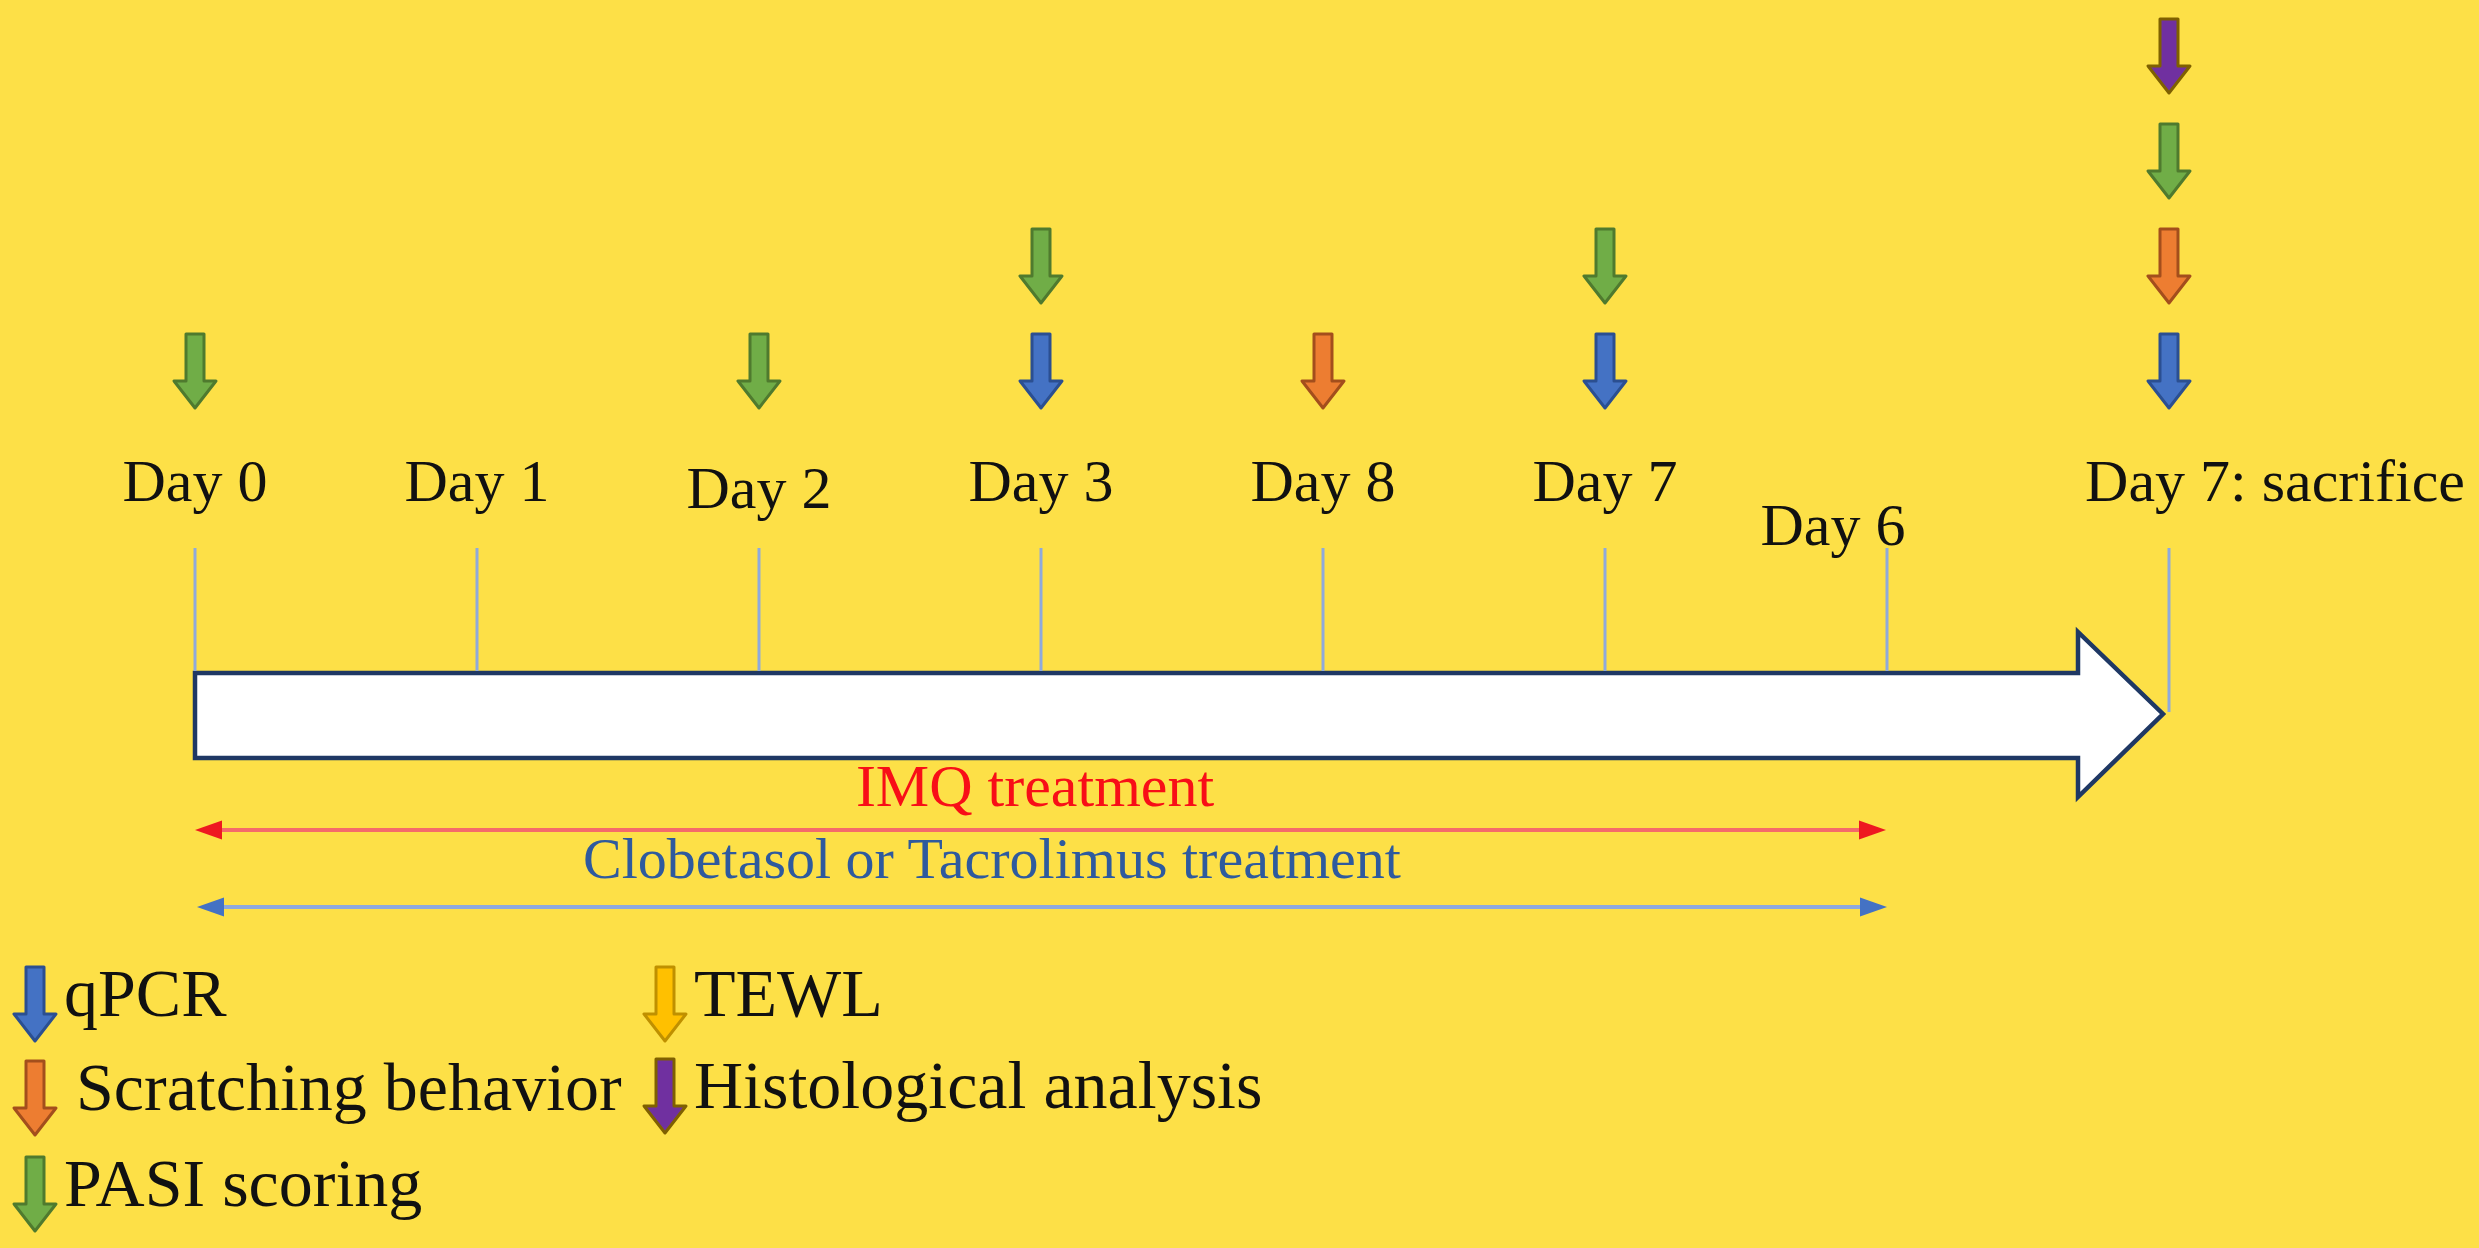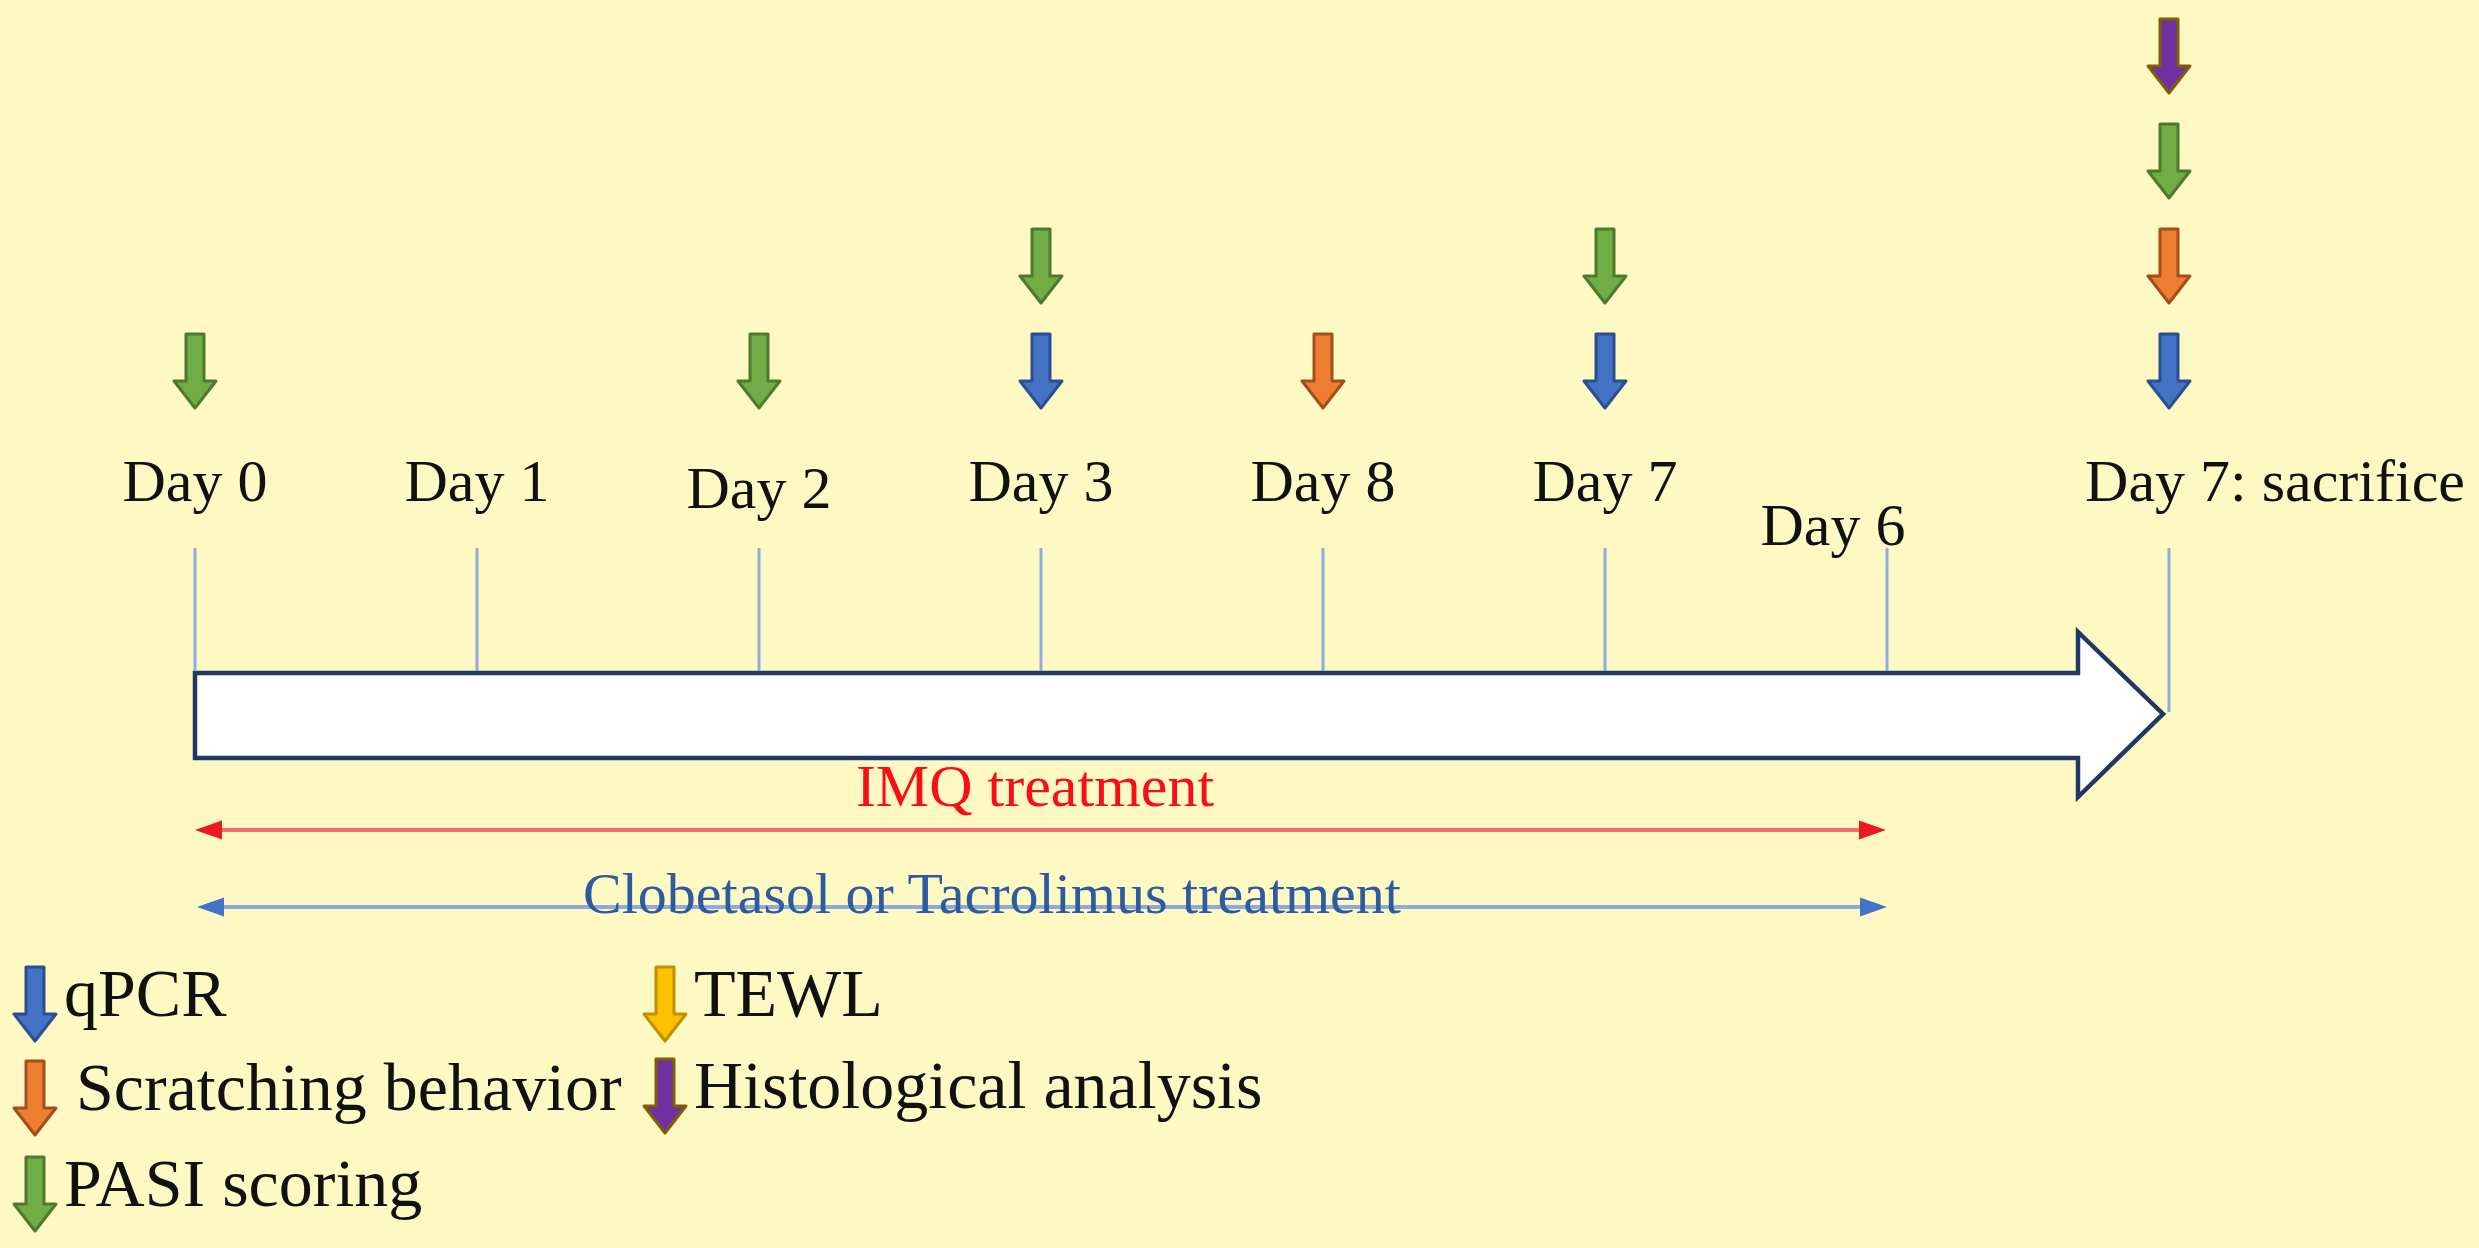--- a/index.html
+++ b/index.html
@@ -1,19 +1,19 @@
 <!DOCTYPE html>
 <html><head>
 <meta charset="utf-8">
 <style>
   html,body{margin:0;padding:0;background:#ffffff;}
   .canvas{
     position:relative;
     width:2479px;height:1248px;
-    background:#fef9c3;
+    background:#fde047;
     overflow:hidden;
     font-family:"Liberation Serif","DejaVu Serif",serif;
     color:#111111;
   }
   .canvas svg.shapes{position:absolute;left:0;top:0;width:2479px;height:1248px;}
   #labels div{position:absolute;white-space:nowrap;line-height:1;}
   .day-label{font-size:60px;transform:translateX(-50%);}
   .treat-label{transform:translateX(-50%);font-size:60px;}
   .legend-label{font-size:68px;}
 </style>
@@ -57,20 +57,20 @@
   <div id="labels">
       <div class="day-label" style="left: 195px; top: 451px;">Day 0</div>
       <div class="day-label" style="left: 477px; top: 451px;">Day 1</div>
       <div class="day-label" style="left: 759px; top: 458px;">Day 2</div>
       <div class="day-label" style="left: 1041px; top: 451px;">Day 3</div>
       <div class="day-label" style="left: 1323px; top: 451px;">Day 8</div>
       <div class="day-label" style="left: 1605px; top: 451px;">Day 7</div>
       <div class="day-label" style="left: 1833px; top: 451px; margin-top: 44px;">Day 6</div>
       <div class="day-label" style="left: 2275px; top: 451px; text-align: center;">Day 7: sacrifice</div>
       <div class="treat-label" style="left: 1035px; top: 756px; color: rgb(248, 14, 23); font-size: 60px;">IMQ treatment</div>
-      <div class="treat-label" style="left: 992px; top: 830px; color: rgb(46, 90, 158); font-size: 58px; margin-top: 35px;">Clobetasol or Tacrolimus treatment</div>
+      <div class="treat-label" style="left: 992px; top: 830px; color: rgb(46, 90, 158); font-size: 58px;">Clobetasol or Tacrolimus treatment</div>
       <div class="legend-label" style="left: 64px; top: 959px;">qPCR</div>
       <div class="legend-label" style="left: 76px; top: 1053px;">Scratching behavior</div>
       <div class="legend-label" style="left: 64px; top: 1149px;">PASI scoring</div>
       <div class="legend-label" style="left: 694px; top: 959px;">TEWL</div>
       <div class="legend-label" style="left: 694px; top: 1051px;">Histological analysis</div>
     </div>
 </div>
 
 </body></html>

